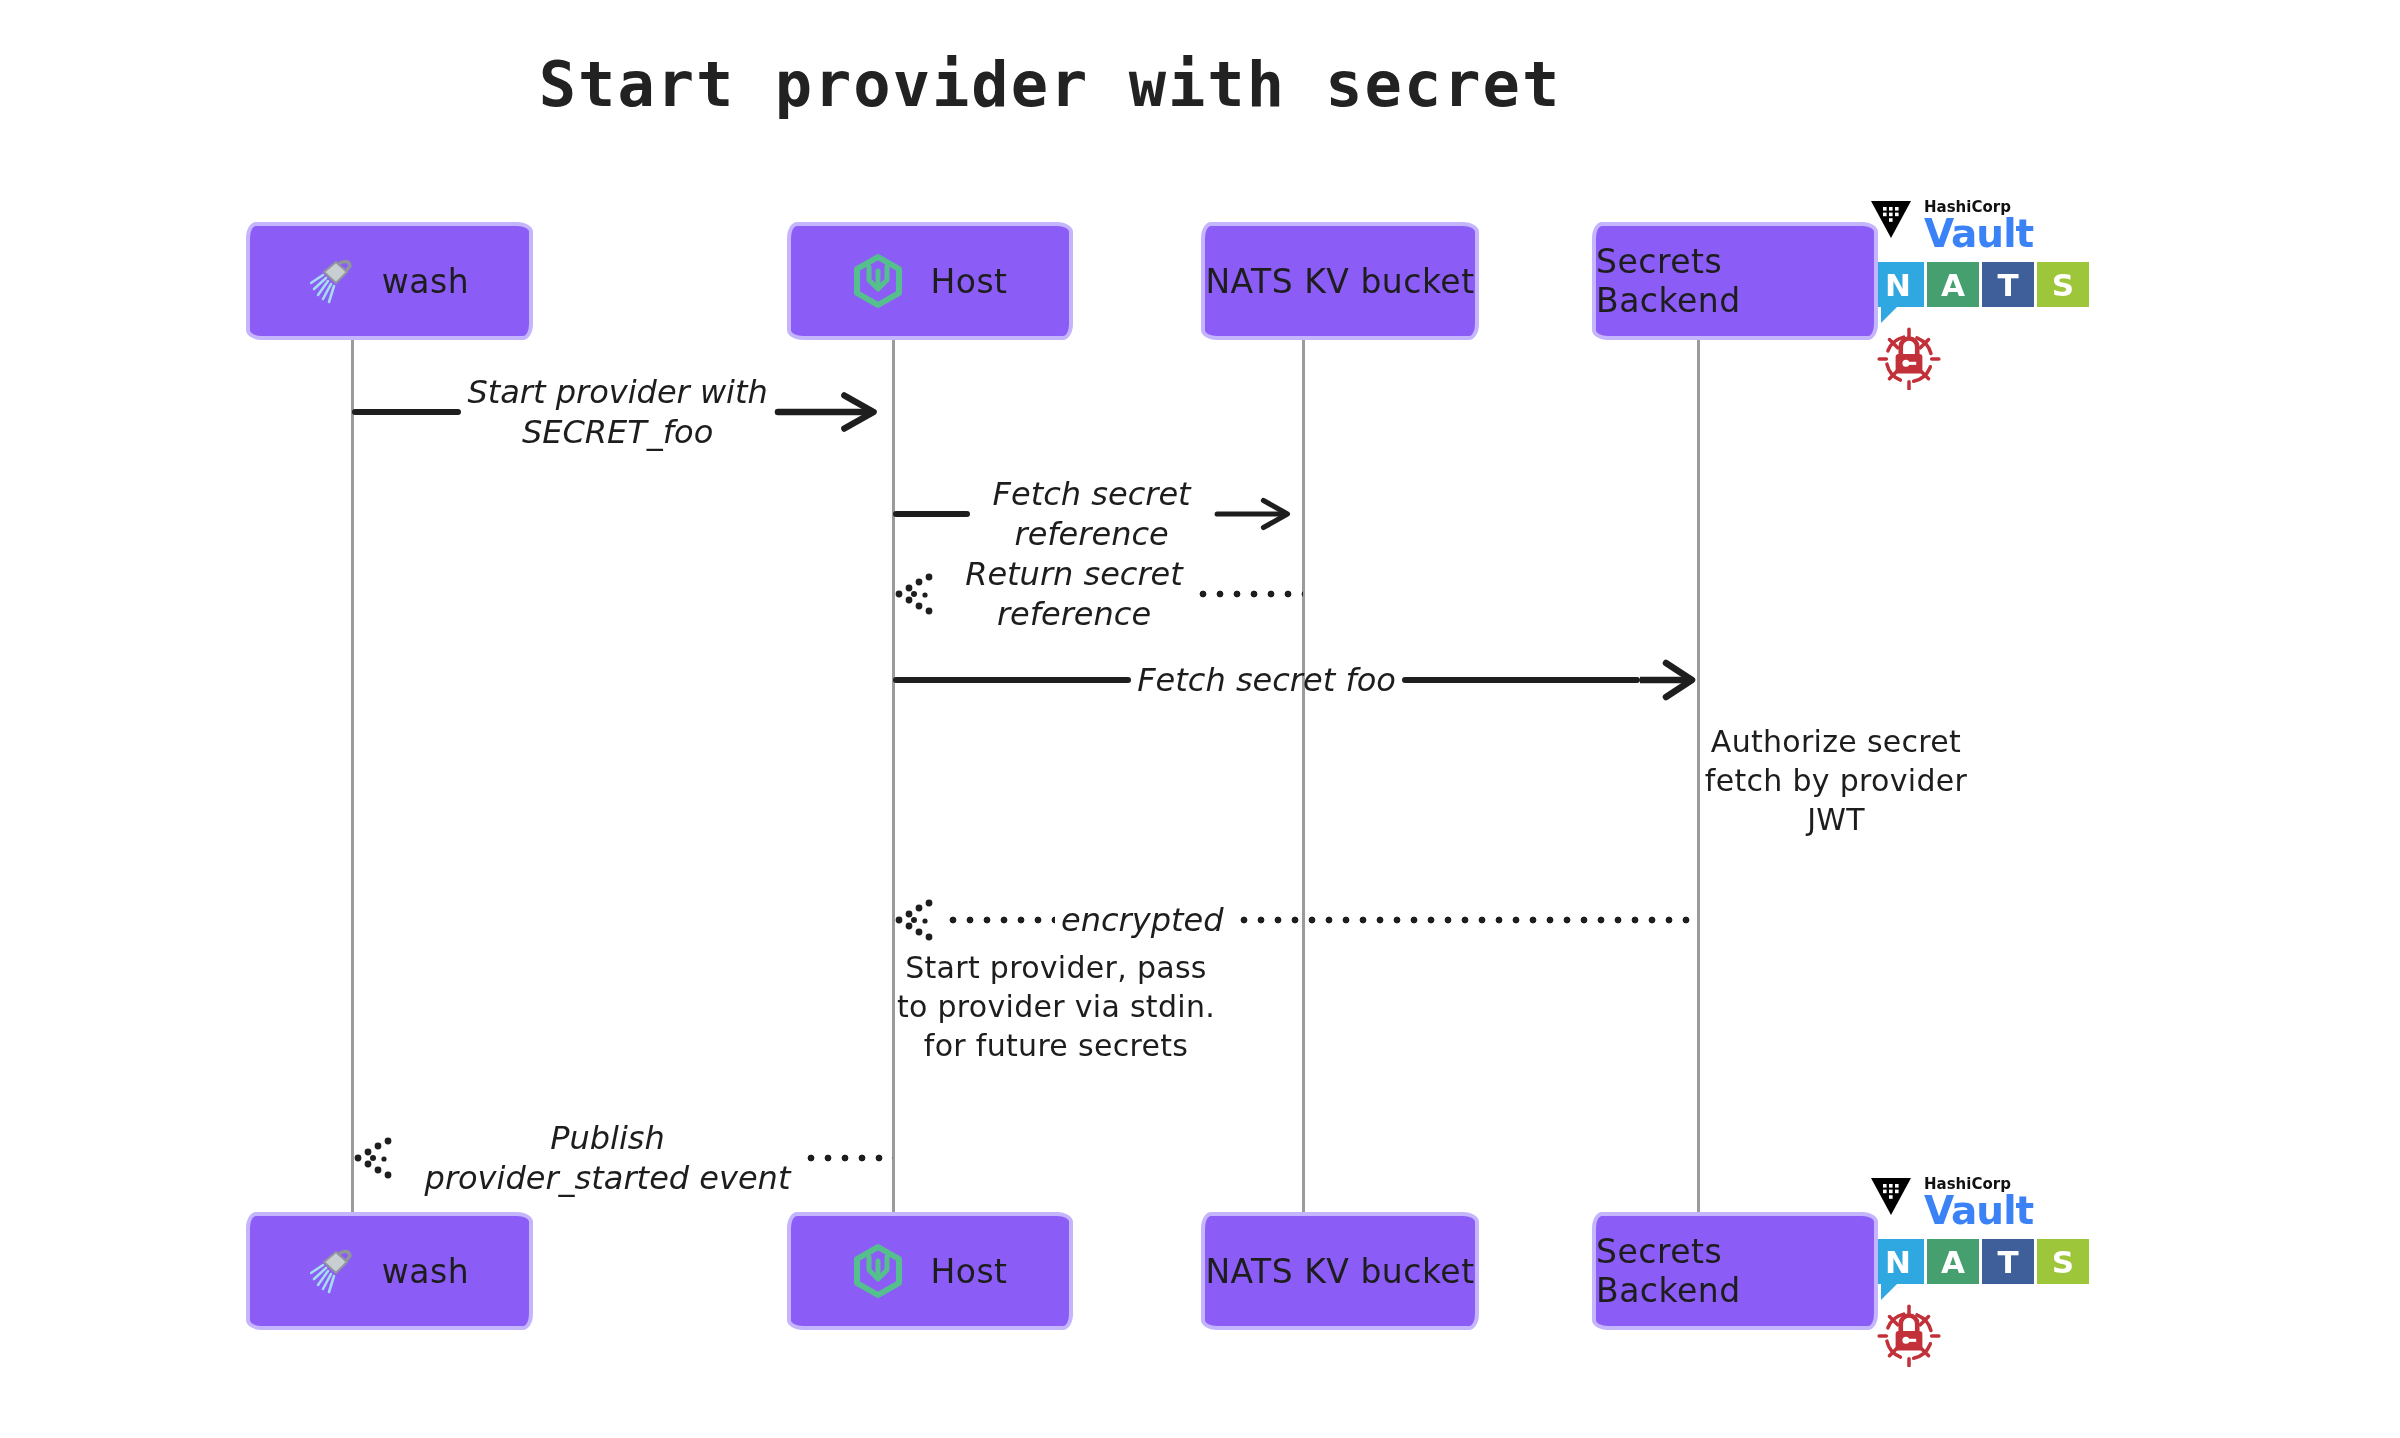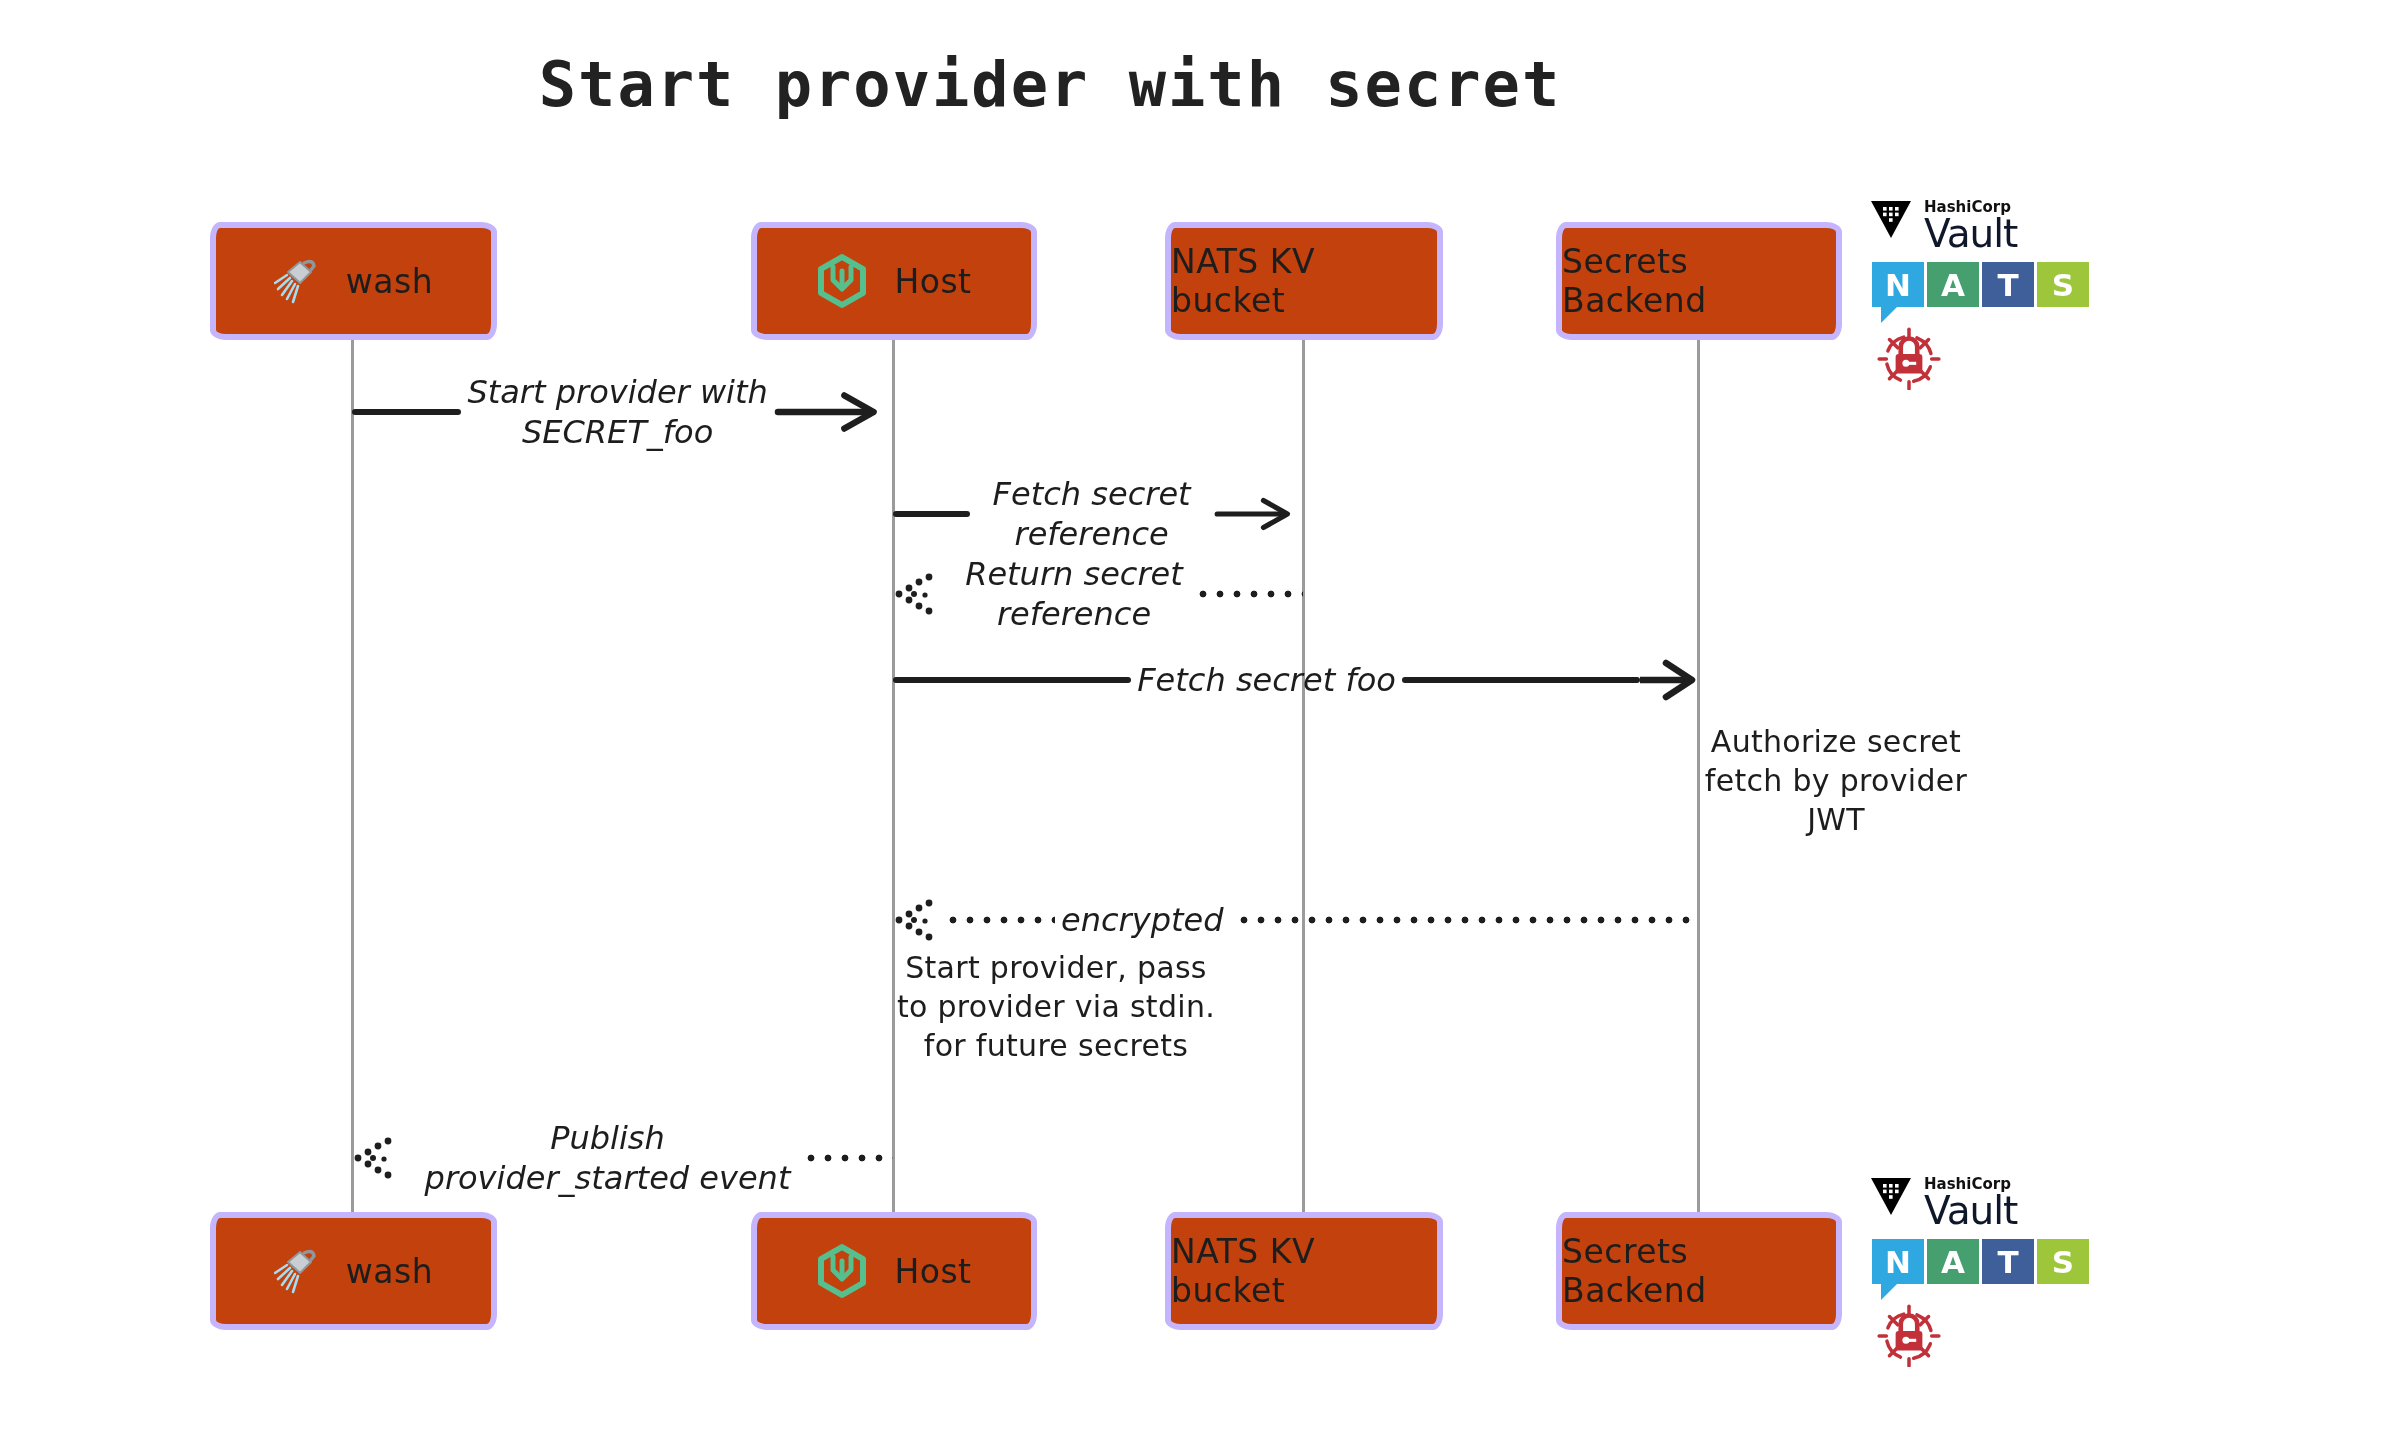--- a/index.html
+++ b/index.html
@@ -1,39 +1,39 @@
 <!DOCTYPE html>
 <html><head>
 <meta charset="utf-8">
 <style>
   html,body{margin:0;padding:0;background:#fff;}
   .stage{position:relative;width:2216px;height:1438px;background:#fff;overflow:hidden;
          font-family:"DejaVu Sans",sans-serif;color:#1d1d1d;}
   .title{position:absolute;left:1050px;top:48px;transform:translateX(-50%);
          font-family:"DejaVu Sans Mono",monospace;font-weight:bold;font-size:62px;
          letter-spacing:2px;white-space:nowrap;color:#222;}
-  .actor-box{position:absolute;height:118px;background:#c2410c;border:6px solid #c4b5fd;
+  .actor-box{position:absolute;height:118px;background:#8b5cf6;border:4px solid #c4b5fd;
          border-radius:10px 16px 10px 16px / 16px 10px 16px 10px;box-sizing:border-box;
          display:flex;align-items:center;justify-content:center;gap:26px;z-index:3;
-         font-size:33px;letter-spacing:.5px;}
+         font-size:33px;letter-spacing:.5px;margin-left:36px;}
   .lifeline{position:absolute;top:339px;height:873px;width:2.5px;background:#9b9b9b;z-index:1;}
   .msg{position:absolute;display:flex;align-items:center;justify-content:space-between;z-index:2;height:92px;}
   .mlabel{text-align:center;font-size:32px;line-height:40px;white-space:nowrap;padding:0 6px;font-style:italic;}
   .shaft{height:6px;background:#1e1e1e;border-radius:3px;align-self:center;}
   .shaft.grow{flex:1;}
   .dotline{height:8px;align-self:center;
          background-image:radial-gradient(circle at 4px 4px,#1e1e1e 3.1px,transparent 3.7px);
          background-size:17px 8px;background-repeat:repeat-x;}
   .dotline.grow{flex:1;}
   .note{position:absolute;text-align:center;font-size:30px;line-height:39px;z-index:2;letter-spacing:.3px;}
   .nline{white-space:nowrap;}
   
   .vault{position:absolute;display:flex;gap:12px;align-items:flex-start;z-index:2;}
   .vault-company{font-weight:bold;font-size:15px;line-height:15px;color:#111;}
-  .vault-product{font-weight:normal;font-size:39px;line-height:38px;letter-spacing:-1px;color:#0f172a;}
+  .vault-product{font-weight:bold;font-size:39px;line-height:38px;letter-spacing:-1px;color:#3b82f6;}
   .natslogo{position:absolute;display:flex;gap:3px;z-index:2;}
   .nats-sq{width:52px;height:45px;display:flex;align-items:center;justify-content:center;
          color:#fff;font-weight:bold;font-size:31px;font-family:"DejaVu Sans",sans-serif;}
   .nats-tail{position:absolute;left:9px;top:44px;width:0;height:0;
          border-top:17px solid #2fa8e1;border-right:17px solid transparent;}
   .lock{position:absolute;z-index:2;}
   .icon{display:flex;align-items:center;}
 </style>
 </head>
 <body>

